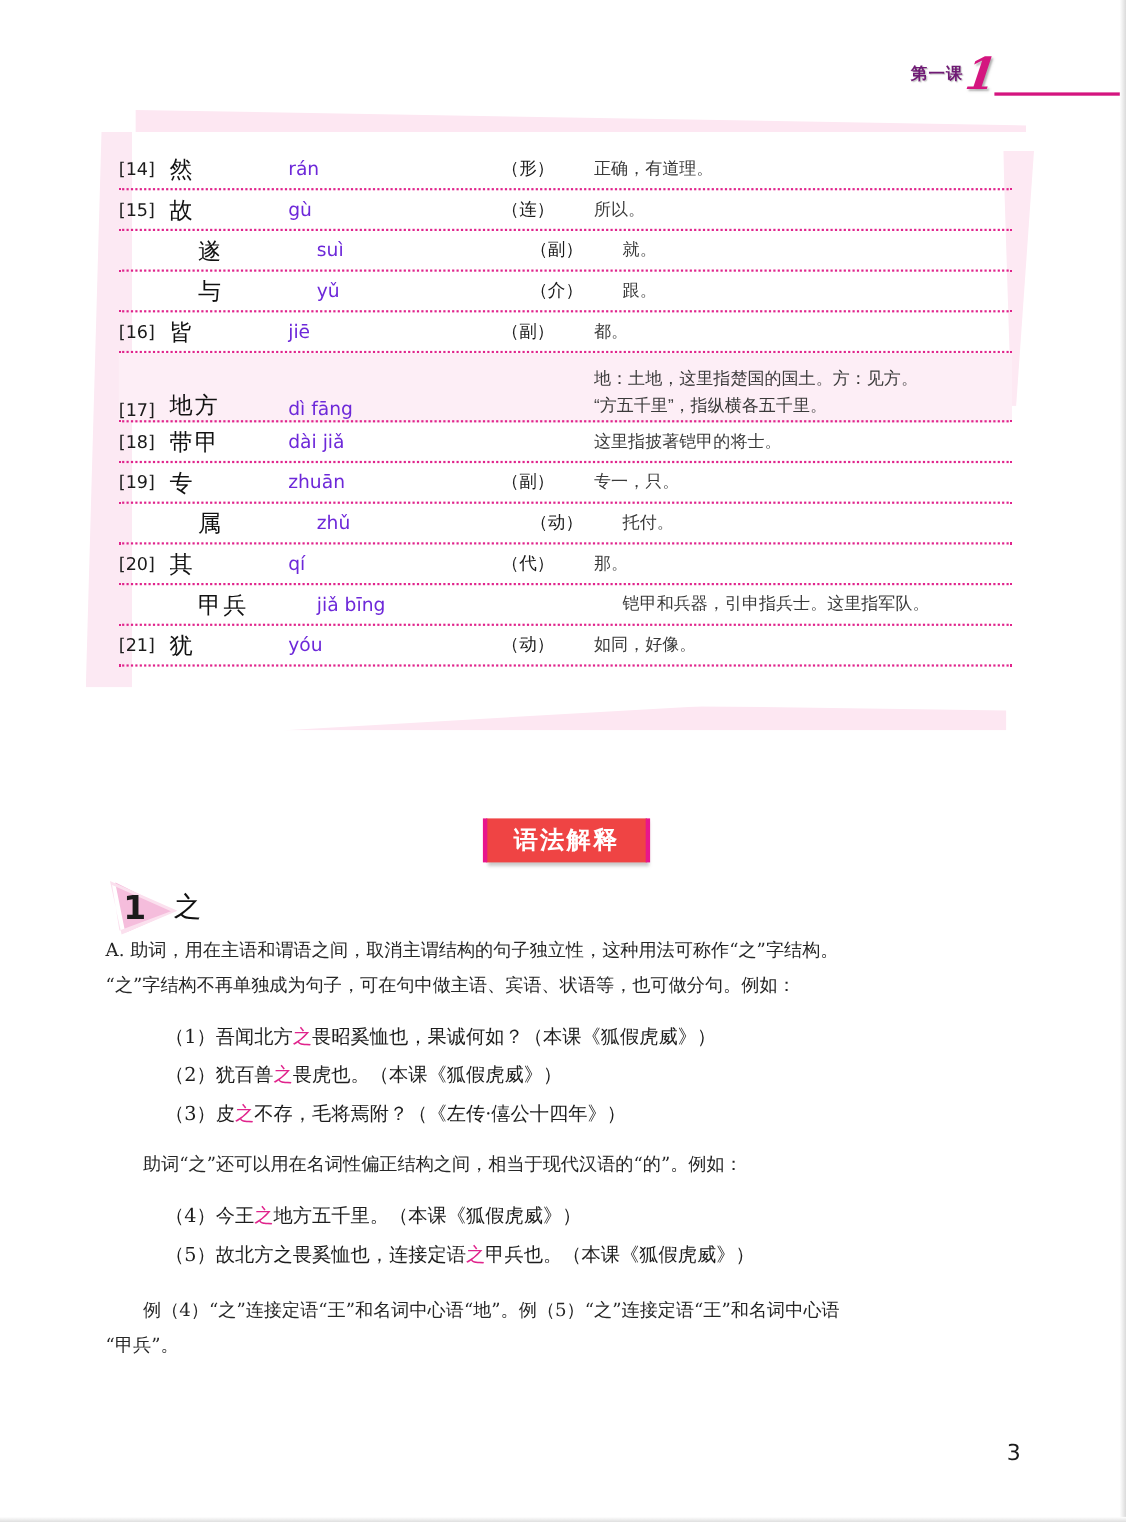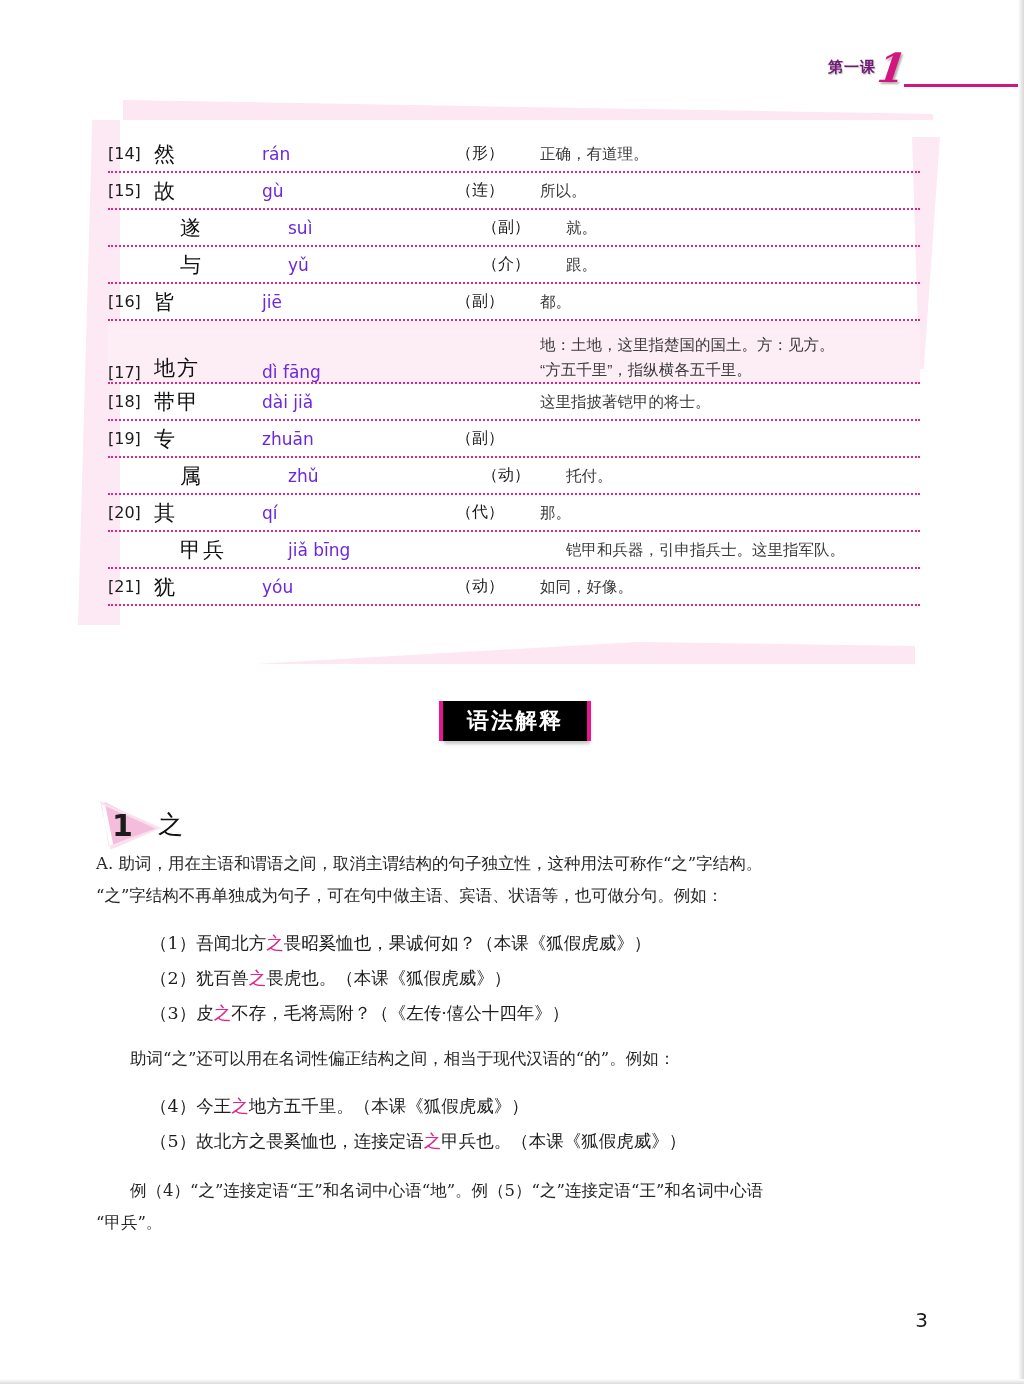--- a/index.html
+++ b/index.html
@@ -109,23 +109,23 @@
   }
   .c-def{
     flex:1;
     font-family:Liberation Sans, sans-serif;
     font-size:15.5px;color:#3a3a3a;line-height:25px;
   }
   .c-def .l2{display:block;}
 
   
   #banner{
-    position:absolute;left:442px;top:701px;
+    position:absolute;left:442px;top:744px;
     width:146px;height:40px;
-    background:#000000;
+    background:#ef4444;
     display:flex;align-items:center;justify-content:center;
     box-shadow:2px 3px 3px rgba(120,120,120,.4);
   }
   #banner .cap{
     font-family:"DejaVu Sans","Liberation Sans",sans-serif;
     font-size:22px;font-weight:bold;color:#ffffff;
     letter-spacing:2px;
   }
   #banner::before{
     content:"";position:absolute;left:-3px;top:0;width:4px;height:40px;
@@ -253,20 +253,21 @@
         <div class="c-word">带甲</div>
         <div class="c-pin">dài jiǎ</div>
         <div class="c-pos"></div>
         <div class="c-def"><span>这里指披著铠甲的将士。</span></div>
       </div>
       <div class="vrow">
         <div class="c-idx">[19]</div>
         <div class="c-word">专</div>
         <div class="c-pin">zhuān</div>
         <div class="c-pos">（副）</div>
+        <div class="c-def"><span>专一，只。</span></div>
       </div>
       <div class="vrow">
         <div class="c-idx"></div>
         <div class="c-word indent">属</div>
         <div class="c-pin">zhǔ</div>
         <div class="c-pos">（动）</div>
         <div class="c-def"><span>托付。</span></div>
       </div>
       <div class="vrow">
         <div class="c-idx">[20]</div>

